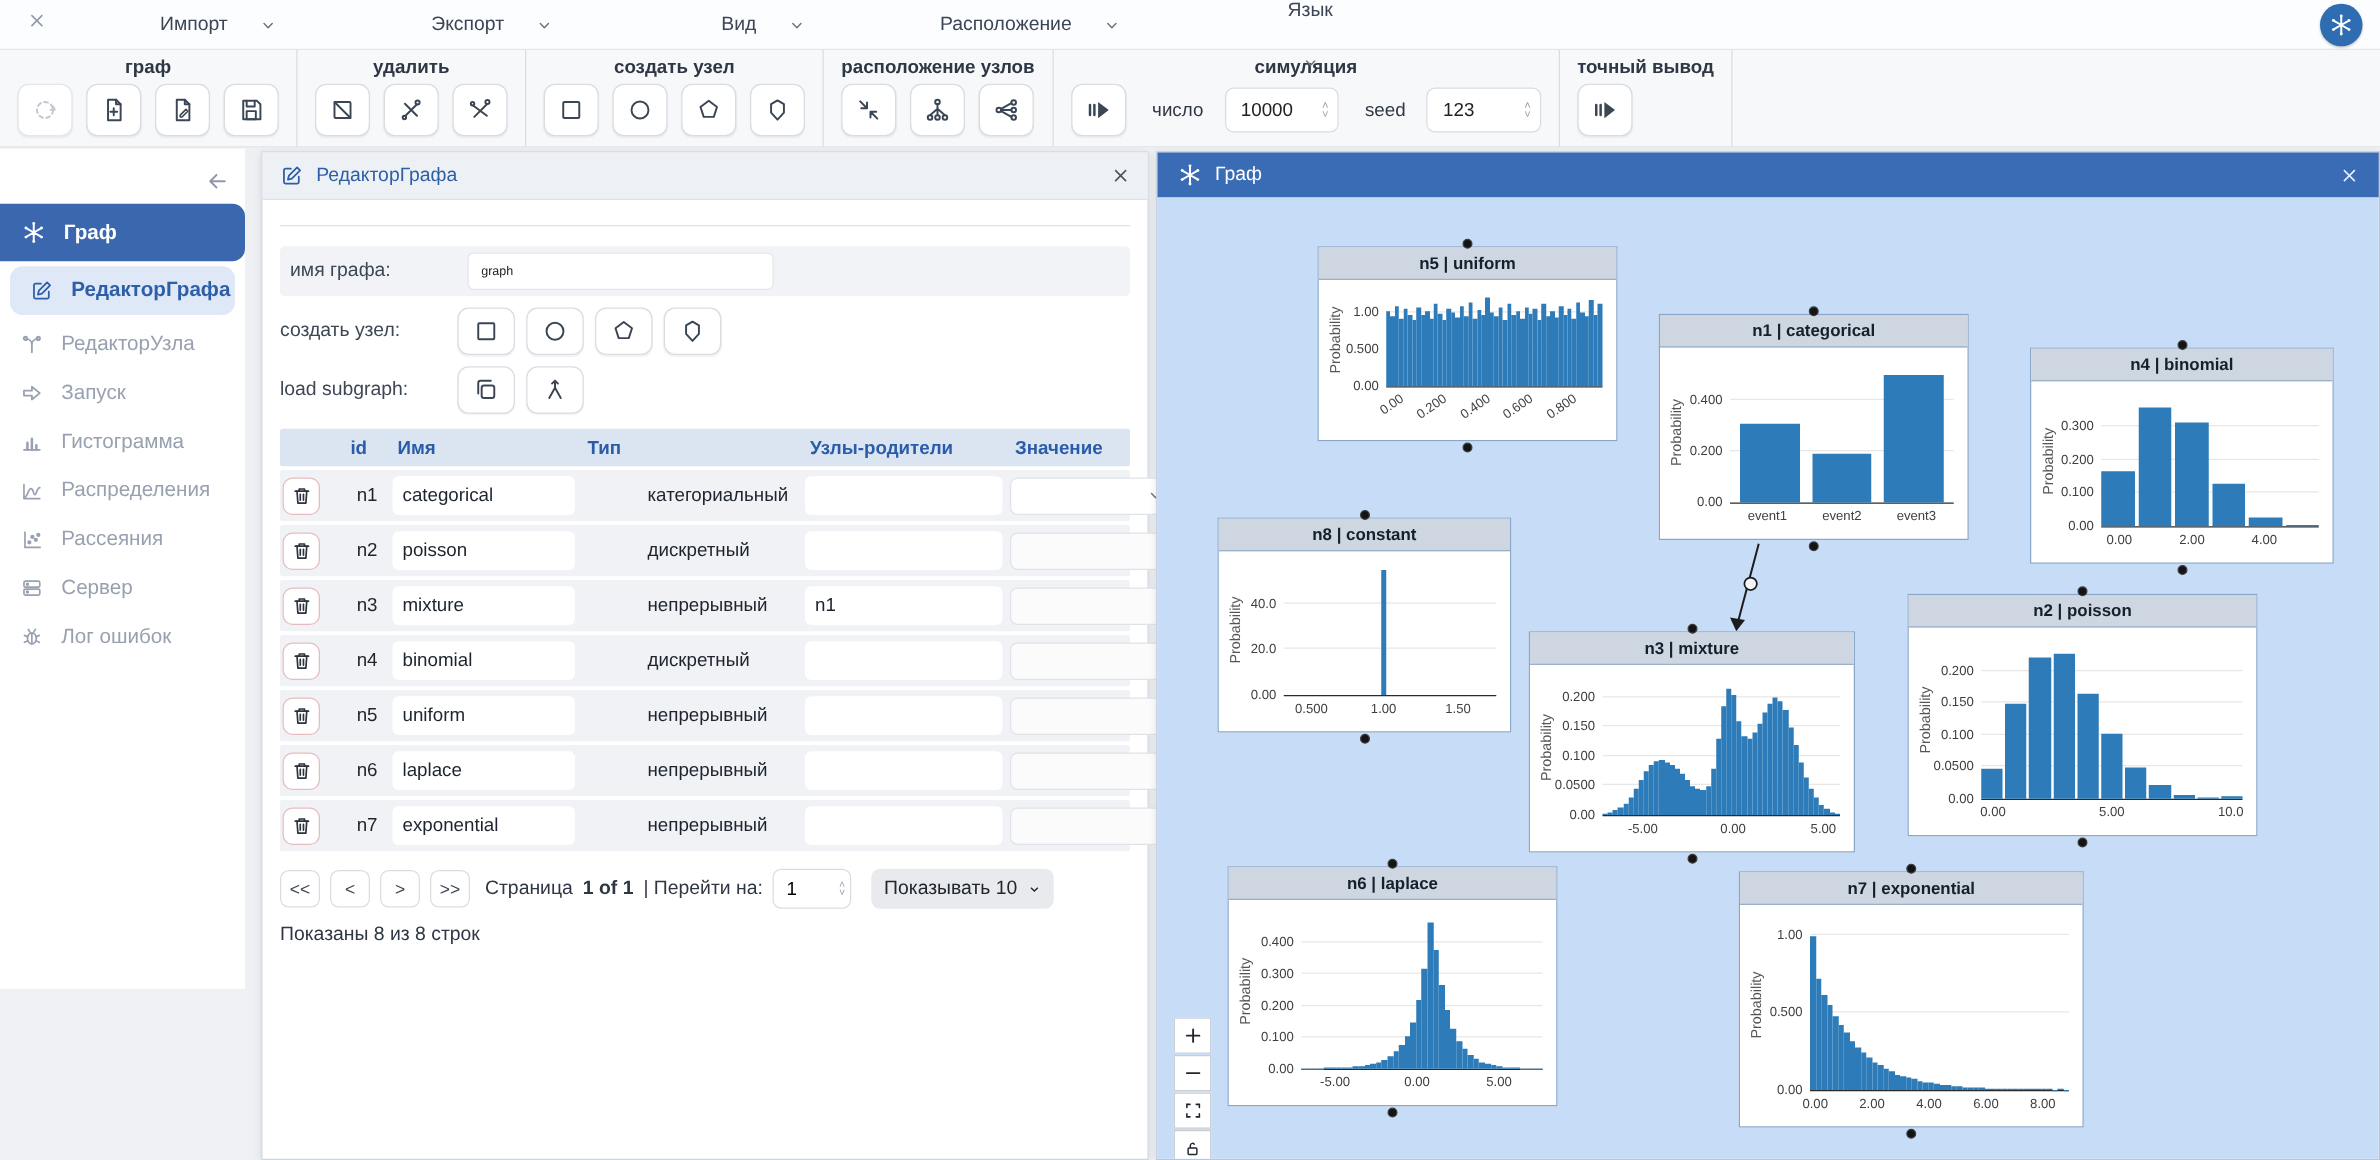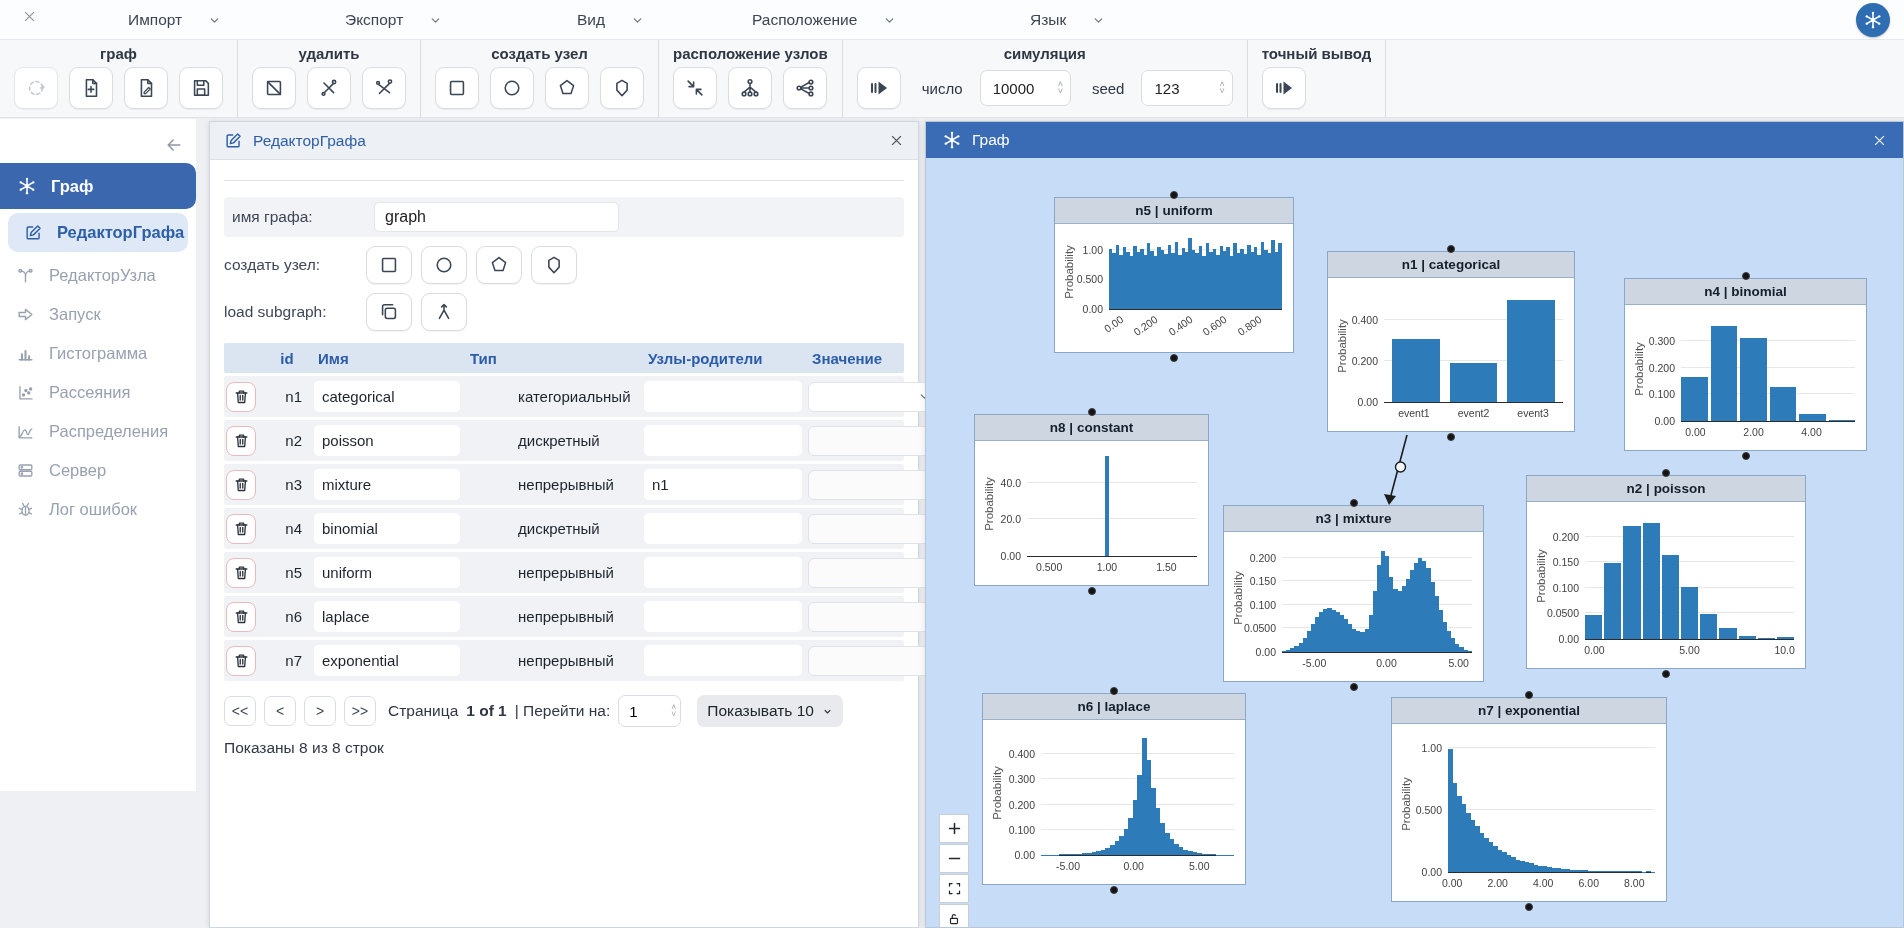--- a/index.html
+++ b/index.html
@@ -43,21 +43,21 @@
   .panel-head{height:38px;background:#edf0f4;border-bottom:1px solid #dde1e6;display:flex;align-items:center;
     padding:0 14px;color:#2d5fa7;font-size:15.5px;gap:10px;}
   .panel-head .ph-title{font-weight:400;}
   .panel-close{margin-left:auto;color:#4a5260;cursor:pointer;display:flex;}
   .ep-body{padding:10px 14px;}
   .ep-divider{height:1px;background:#dde1e6;margin:10px 0 0 0;}
   .form-row{display:flex;align-items:center;margin-top:9px;gap:10px;}
   .form-row.gray{background:#f1f3f6;border-radius:4px;padding:5px 8px;margin-top:16px;}
   .f-label{font-size:15.5px;color:#3e4756;width:132px;flex:none;}
   .text-input{background:#fff;border:1px solid #e3e6ea;border-radius:5px;height:30px;padding:0 10px;
-    font-size:16px;color:#222;font-family:inherit;outline:none;width:245px;}
+    font-size:10px;color:#222;font-family:inherit;outline:none;width:245px;}
   .shape-btn{width:46px;height:38px;background:#fff;border:1px solid #d9dde2;border-radius:9px;
     display:flex;align-items:center;justify-content:center;color:#3b4654;cursor:pointer;box-shadow:0 1px 1px rgba(30,40,60,.06);}
   
   .ntable{margin-top:12px;font-size:15px;}
   .trow{display:grid;grid-template-columns:36px 40px 146px 172px 158px 130px;align-items:center;
     background:#f0f2f5;margin-bottom:3px;height:41px;padding:0 2px;border-radius:2px;column-gap:6px;}
   .trow.thead{background:#dbe5f2;height:30px;color:#2b5ca9;font-weight:700;}
   .thead .th{padding-left:4px;}
   .thead .th.id{text-align:center;padding-right:6px;}
   .cell-id{color:#1d242e;text-align:right;padding-right:6px;}
@@ -138,21 +138,21 @@
         </span>
       </div>
       <div class="menu-item" style="left: 752px;">
         <span>Расположение</span>
         <span class="chev">
           <svg width="13" height="13" viewBox="0 0 24 24" fill="none" stroke="currentColor" stroke-width="2.2" stroke-linecap="round" stroke-linejoin="round">
             <path d="M6 9l6 6 6-6"></path>
           </svg>
         </span>
       </div>
-      <div class="menu-item" style="left: 1030px;">
+      <div class="menu-item" style="left: 1030px; flex-direction: column;">
         <span>Язык</span>
         <span class="chev">
           <svg width="13" height="13" viewBox="0 0 24 24" fill="none" stroke="currentColor" stroke-width="2.2" stroke-linecap="round" stroke-linejoin="round">
             <path d="M6 9l6 6 6-6"></path>
           </svg>
         </span>
       </div>
     </div>
   <div class="app-logo">
       <span id="logo-slot">
@@ -400,38 +400,38 @@
         <span class="sicon">
           <svg width="19" height="19" viewBox="0 0 24 24" fill="none" stroke="currentColor" stroke-width="1.8" stroke-linecap="round">
             <path d="M4 20h16"></path>
             <path d="M7.5 20v-7M12 20V9M16.5 20v-4.5" stroke-width="2.6"></path>
           </svg>
         </span>
         <span>Гистограмма</span>
       </div>
       <div class="side-item ">
         <span class="sicon">
+          <svg width="19" height="19" viewBox="0 0 24 24" fill="none" stroke="currentColor" stroke-width="1.7" stroke-linecap="round">
+            <path d="M4 20h16M4 20V6"></path>
+            <path d="M4 19c4 0 4-9 7-9s2 6 4 6 2-7 5-7"></path>
+          </svg>
+        </span>
+        <span>Распределения</span>
+      </div>
+      <div class="side-item ">
+        <span class="sicon">
           <svg width="19" height="19" viewBox="0 0 24 24" fill="none" stroke="currentColor" stroke-width="1.7">
             <path d="M5 4v16h16"></path>
             <circle cx="9.5" cy="15" r="1.3" fill="currentColor"></circle>
             <circle cx="12.5" cy="9.5" r="1.3" fill="currentColor"></circle>
             <circle cx="16" cy="12.5" r="1.3" fill="currentColor"></circle>
             <circle cx="18.5" cy="7.5" r="1.3" fill="currentColor"></circle>
           </svg>
         </span>
         <span>Рассеяния</span>
-      </div>
-      <div class="side-item ">
-        <span class="sicon">
-          <svg width="19" height="19" viewBox="0 0 24 24" fill="none" stroke="currentColor" stroke-width="1.7" stroke-linecap="round">
-            <path d="M4 20h16M4 20V6"></path>
-            <path d="M4 19c4 0 4-9 7-9s2 6 4 6 2-7 5-7"></path>
-          </svg>
-        </span>
-        <span>Распределения</span>
       </div>
       <div class="side-item ">
         <span class="sicon">
           <svg width="19" height="19" viewBox="0 0 24 24" fill="none" stroke="currentColor" stroke-width="1.7">
             <rect x="4" y="5" width="16" height="6" rx="1.5"></rect>
             <rect x="4" y="13" width="16" height="6" rx="1.5"></rect>
             <circle cx="7.5" cy="8" r="0.9" fill="currentColor"></circle>
             <circle cx="7.5" cy="16" r="0.9" fill="currentColor"></circle>
           </svg>
         </span>

